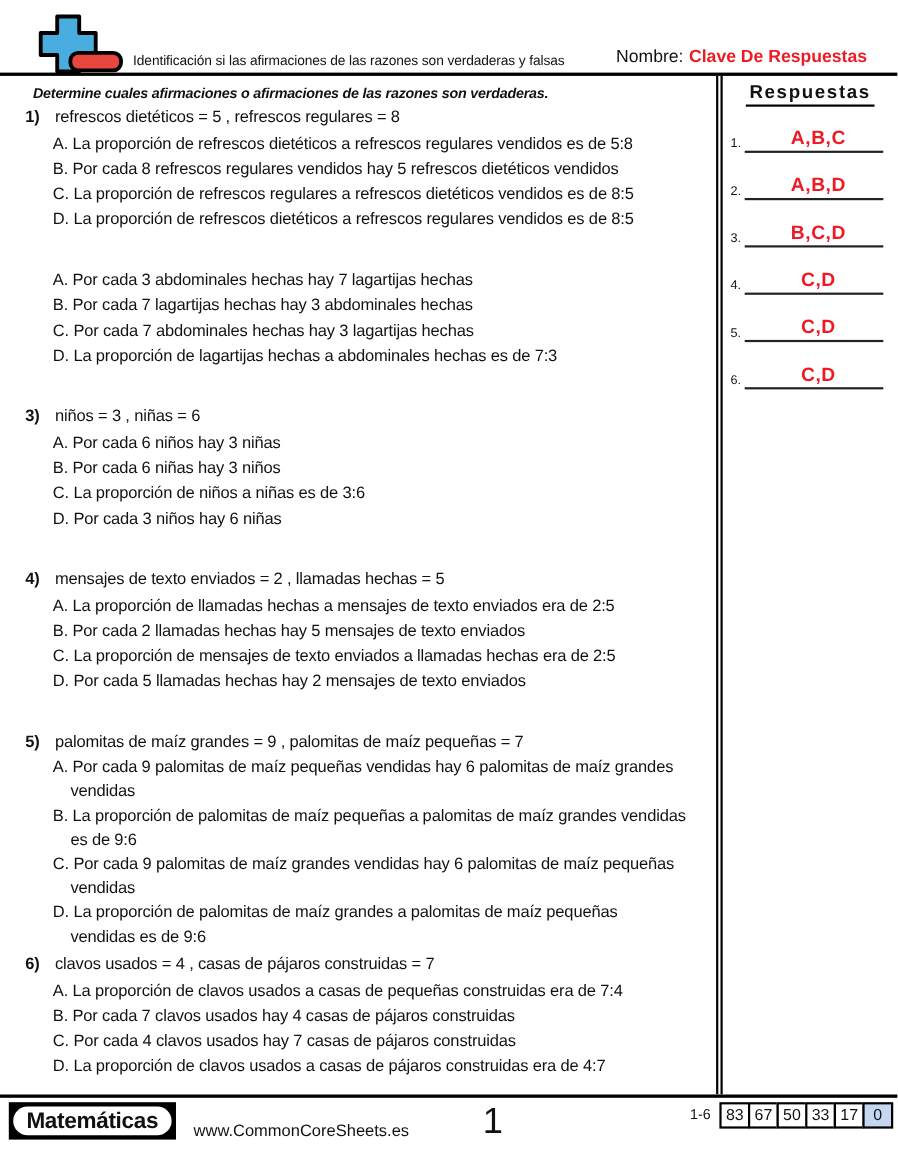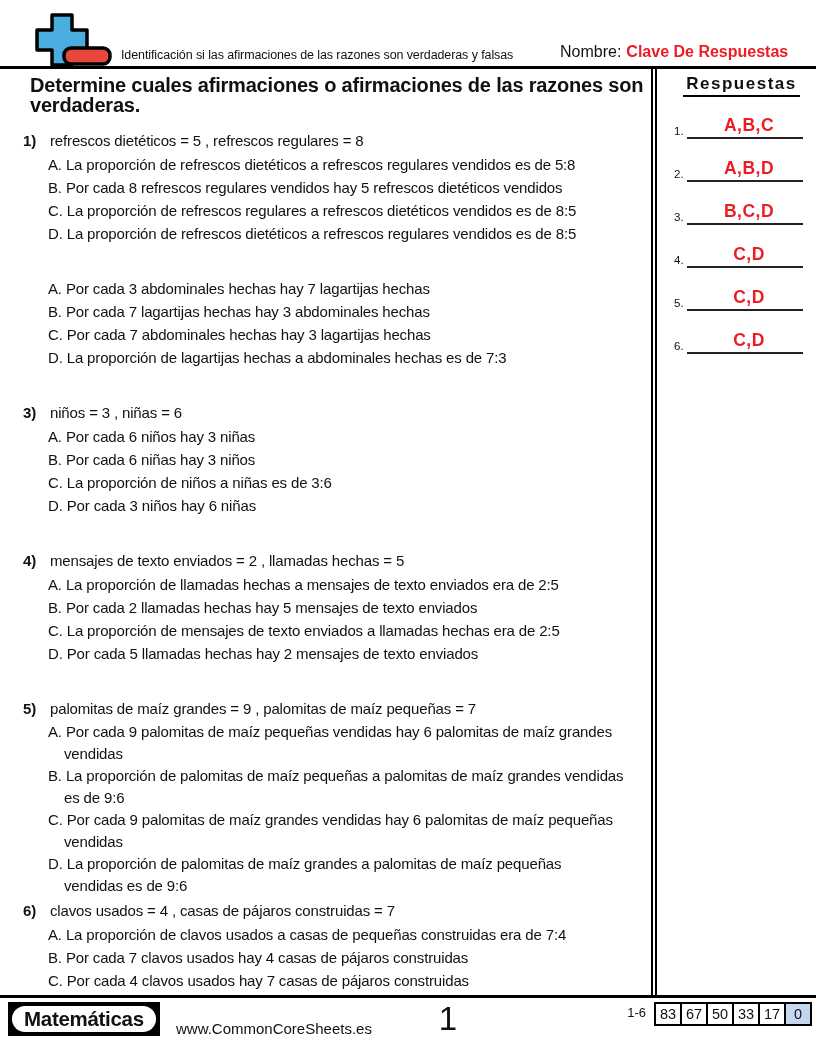--- a/index.html
+++ b/index.html
@@ -8,35 +8,35 @@
     font-family:"Liberation Sans",sans-serif;color:#111;
   }
   
   .logo{position:absolute;left:24px;top:10px;}
   .ws-title{position:absolute;left:121px;top:48px;font-size:12.5px;letter-spacing:-0.1px;white-space:nowrap;}
   .name-row{position:absolute;left:560px;top:43px;font-size:16px;white-space:nowrap;}
   .name-value{color:#ed1c24;font-weight:bold;margin-left:5px;}
   .header-rule{position:absolute;top:66px;left:0;width:816px;height:3px;background:#000;}
   
   .content{position:absolute;left:0;top:69px;width:650px;height:926px;overflow:hidden;}
-  .instruction{margin:6px 0 14px 30px;font-weight:bold;font-size:20px;line-height:20px;letter-spacing:-0.2px;}
+  .instruction{margin:6px 0 0 30px;font-weight:bold;font-size:13px;line-height:20px;letter-spacing:-0.2px;font-style:italic;}
   .questions{margin-left:23px;}
   .question{margin-bottom:32px;}
   .question.compact{margin-bottom:2px;}
   .q-head{line-height:24px;font-size:15px;letter-spacing:-0.15px;}
   .q-num{display:inline-block;width:27px;font-weight:bold;}
   .option{
     margin-left:25px;width:560px;padding-left:16px;text-indent:-16px;
     line-height:23px;font-size:15px;letter-spacing:-0.15px;
   }
   .question.compact .option{line-height:22px;}
   
   .answers-col{
     position:absolute;left:651px;top:69px;width:165px;height:926px;
-    border-left:6px double #000;box-sizing:border-box;padding-left:10px;
+    border-left:6px double #000;box-sizing:border-box;
   }
   .answers-title{
     margin:5px auto 0;width:fit-content;text-align:center;
     font-size:17px;font-weight:bold;letter-spacing:1.5px;
     border-bottom:2px solid #000;padding:0 3px 1px;line-height:20px;
   }
   .answer-slot{position:relative;height:43px;}
   .ans-num{position:absolute;left:7px;bottom:3px;font-size:11.5px;}
   .ans-line{position:absolute;left:20px;right:13px;bottom:1px;border-bottom:2px solid #222;}
   .ans-value{

